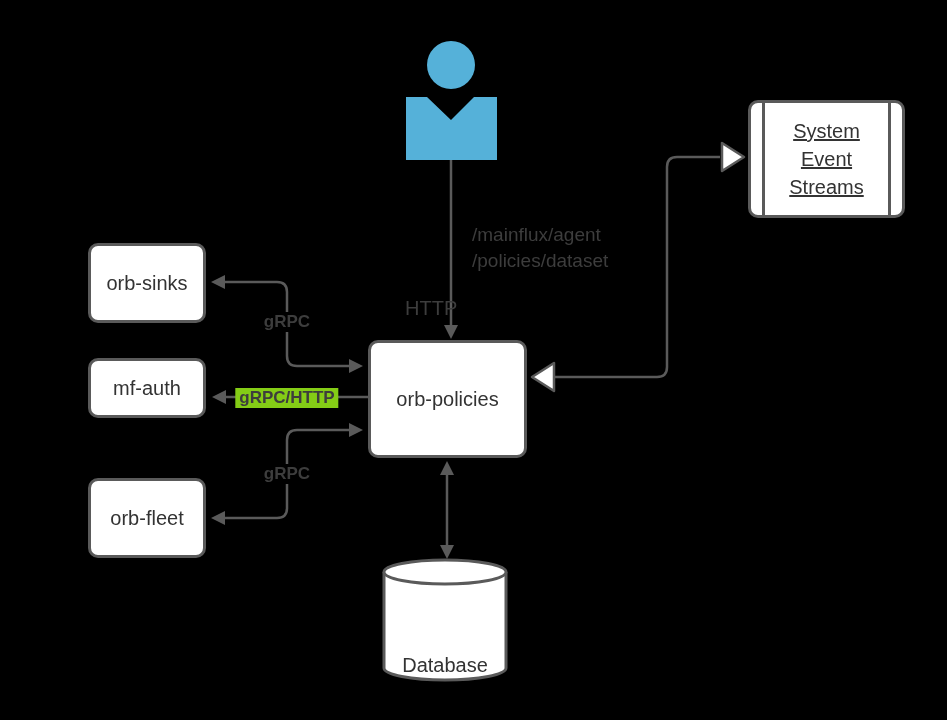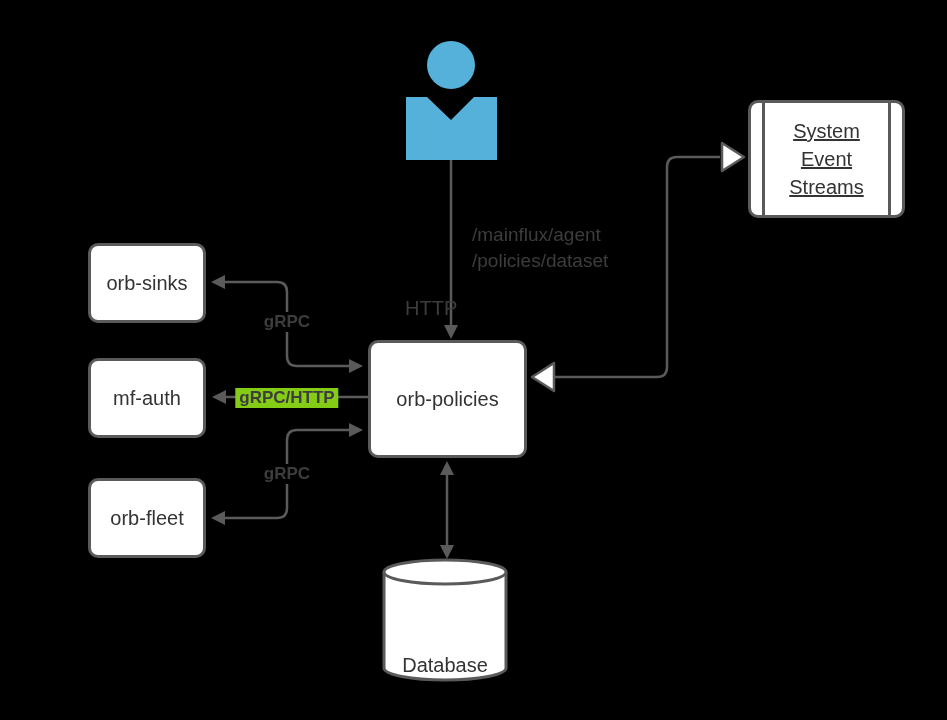--- a/index.html
+++ b/index.html
@@ -28,21 +28,21 @@
     border-radius: 10px;
     display: flex;
     align-items: center;
     justify-content: center;
     color: #333333;
     font-size: 20px;
     text-align: center;
     line-height: 28px;
   }
   .node-orb-sinks   { left: 88px;  top: 243px; width: 118px; height: 80px; }
-  .node-mf-auth     { left: 88px;  top: 358px; width: 118px; height: 80px; }
+  .node-mf-auth     { left: 88px;  top: 358px; width: 118px; height: 60px; }
   .node-orb-fleet   { left: 88px;  top: 478px; width: 118px; height: 80px; }
   .node-orb-policies{ left: 368px; top: 340px; width: 159px; height: 118px; }
   .node-streams     { left: 748px; top: 100px; width: 157px; height: 118px; text-decoration: underline; }
   .stream-bar {
     position: absolute;
     top: 0;
     bottom: 0;
     width: 3px;
     background: #5a5a5a;
   }

